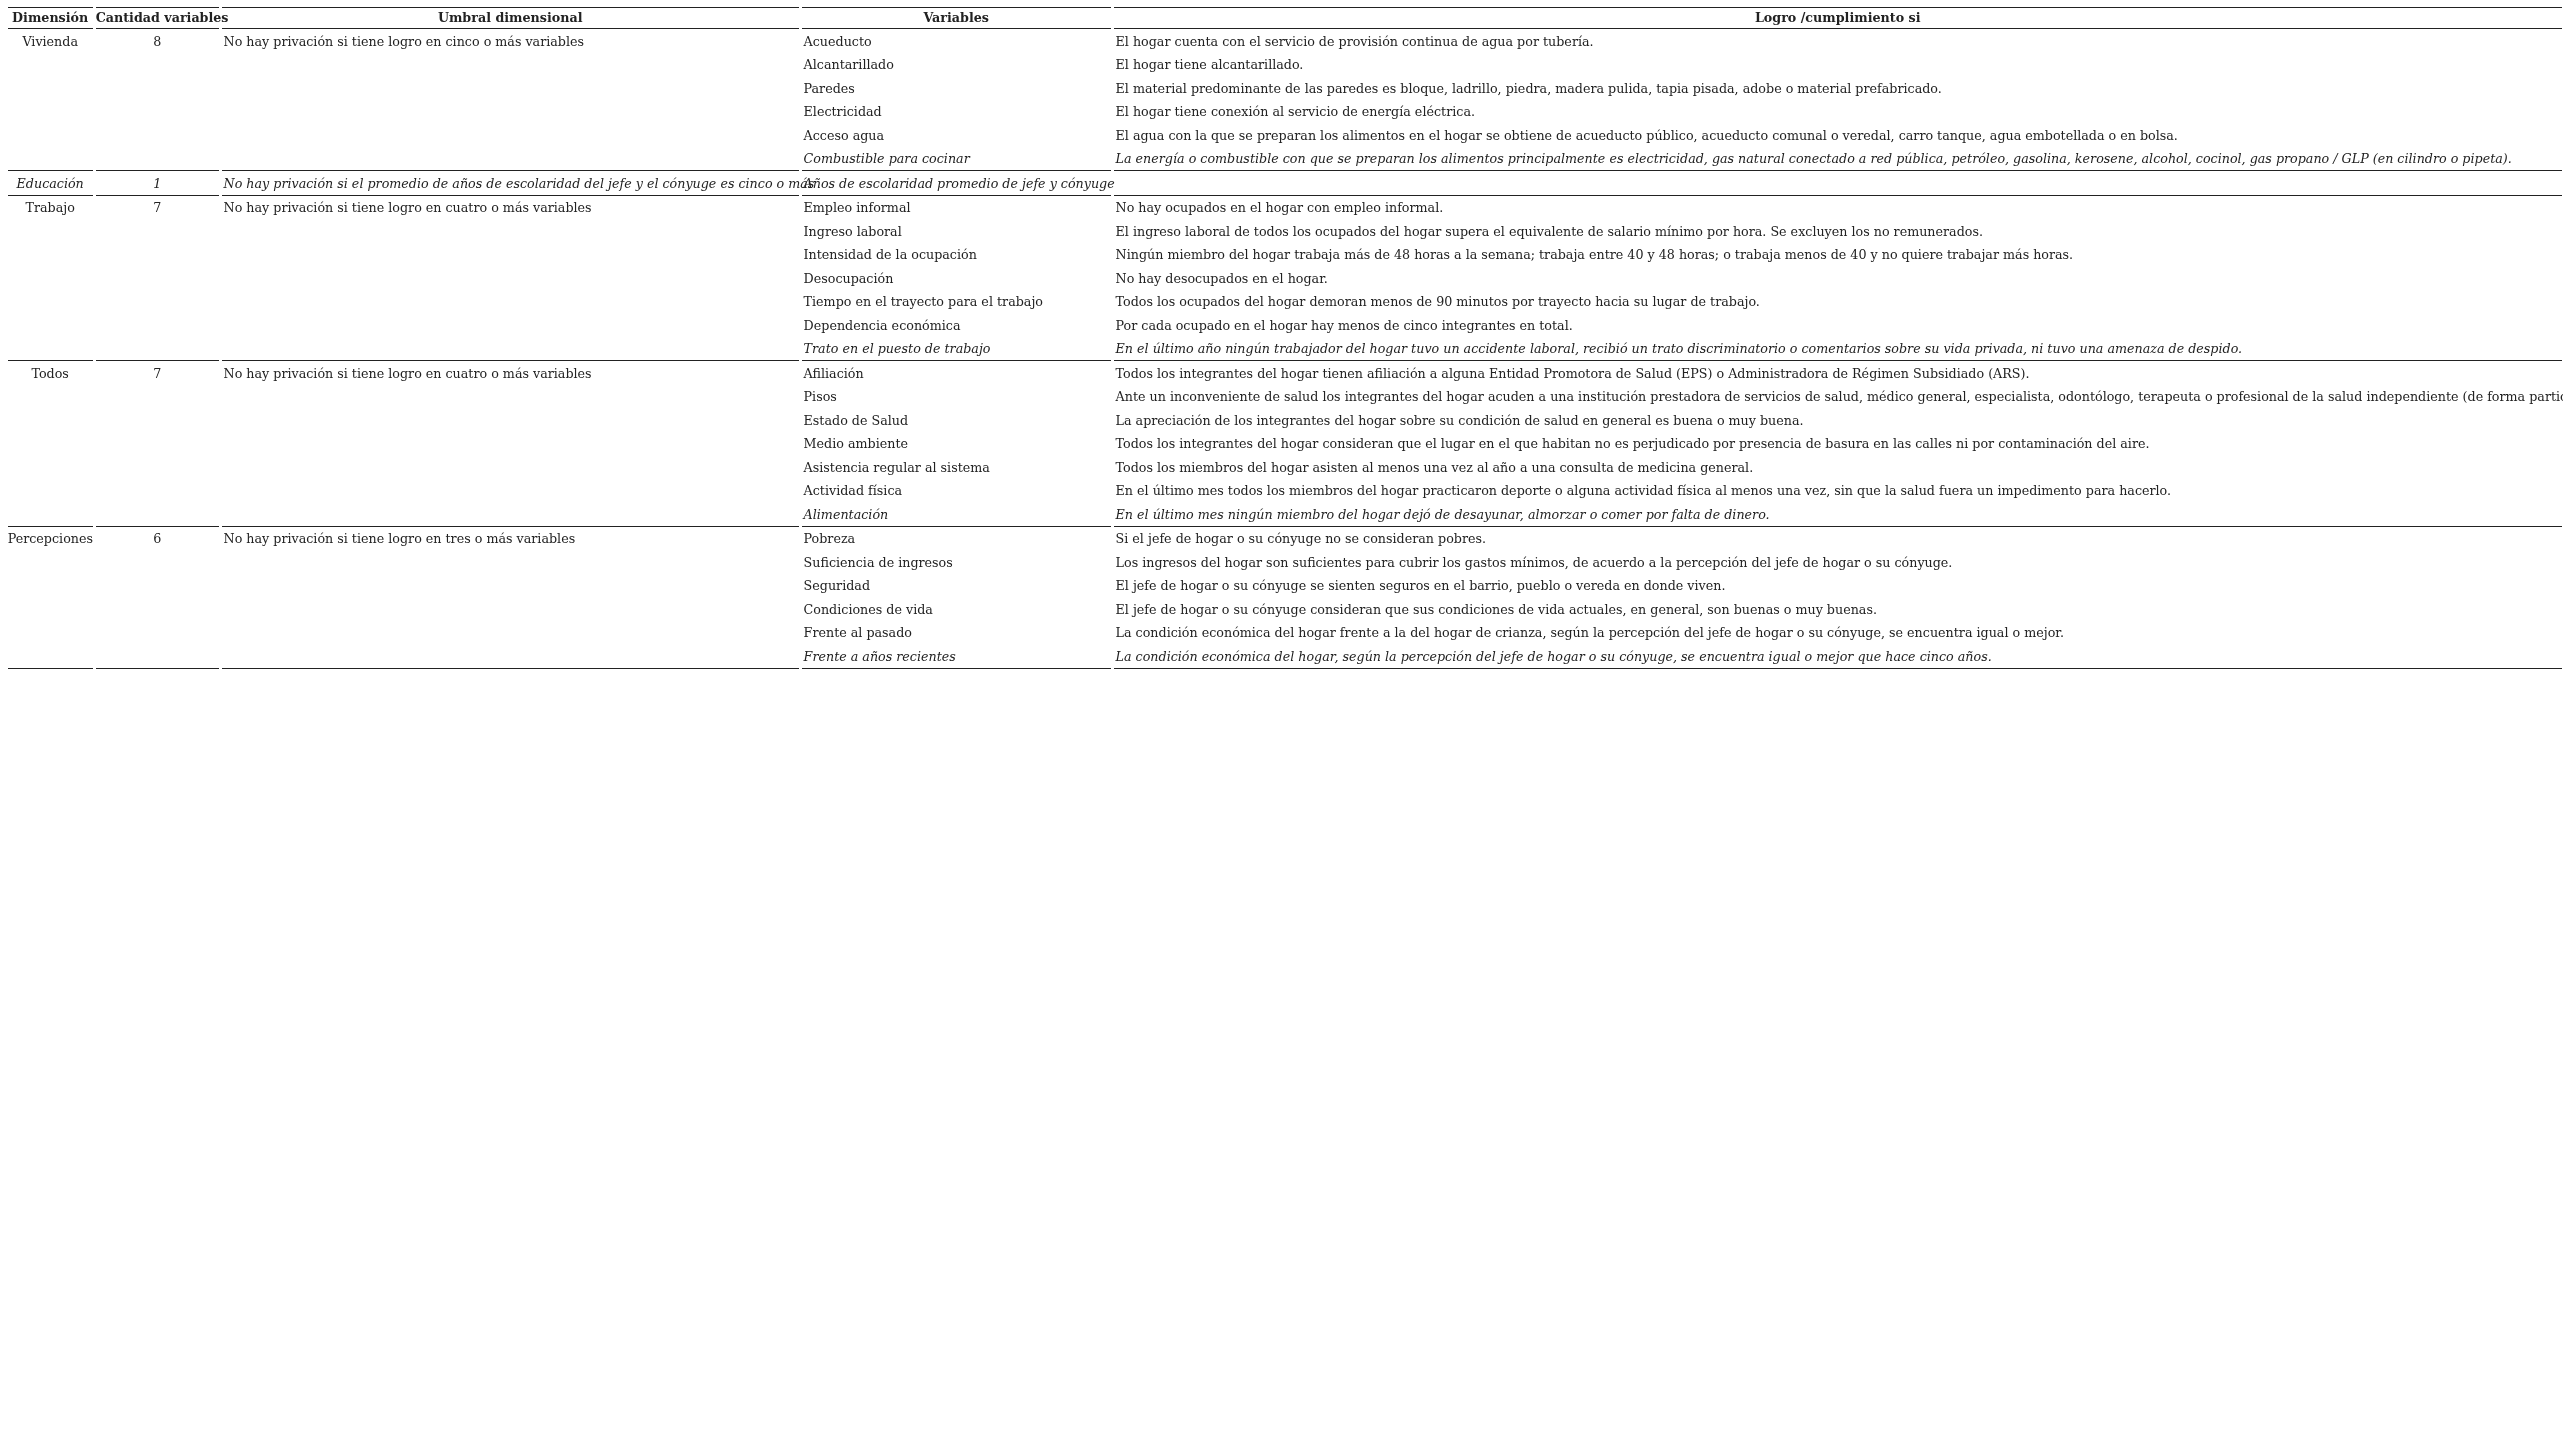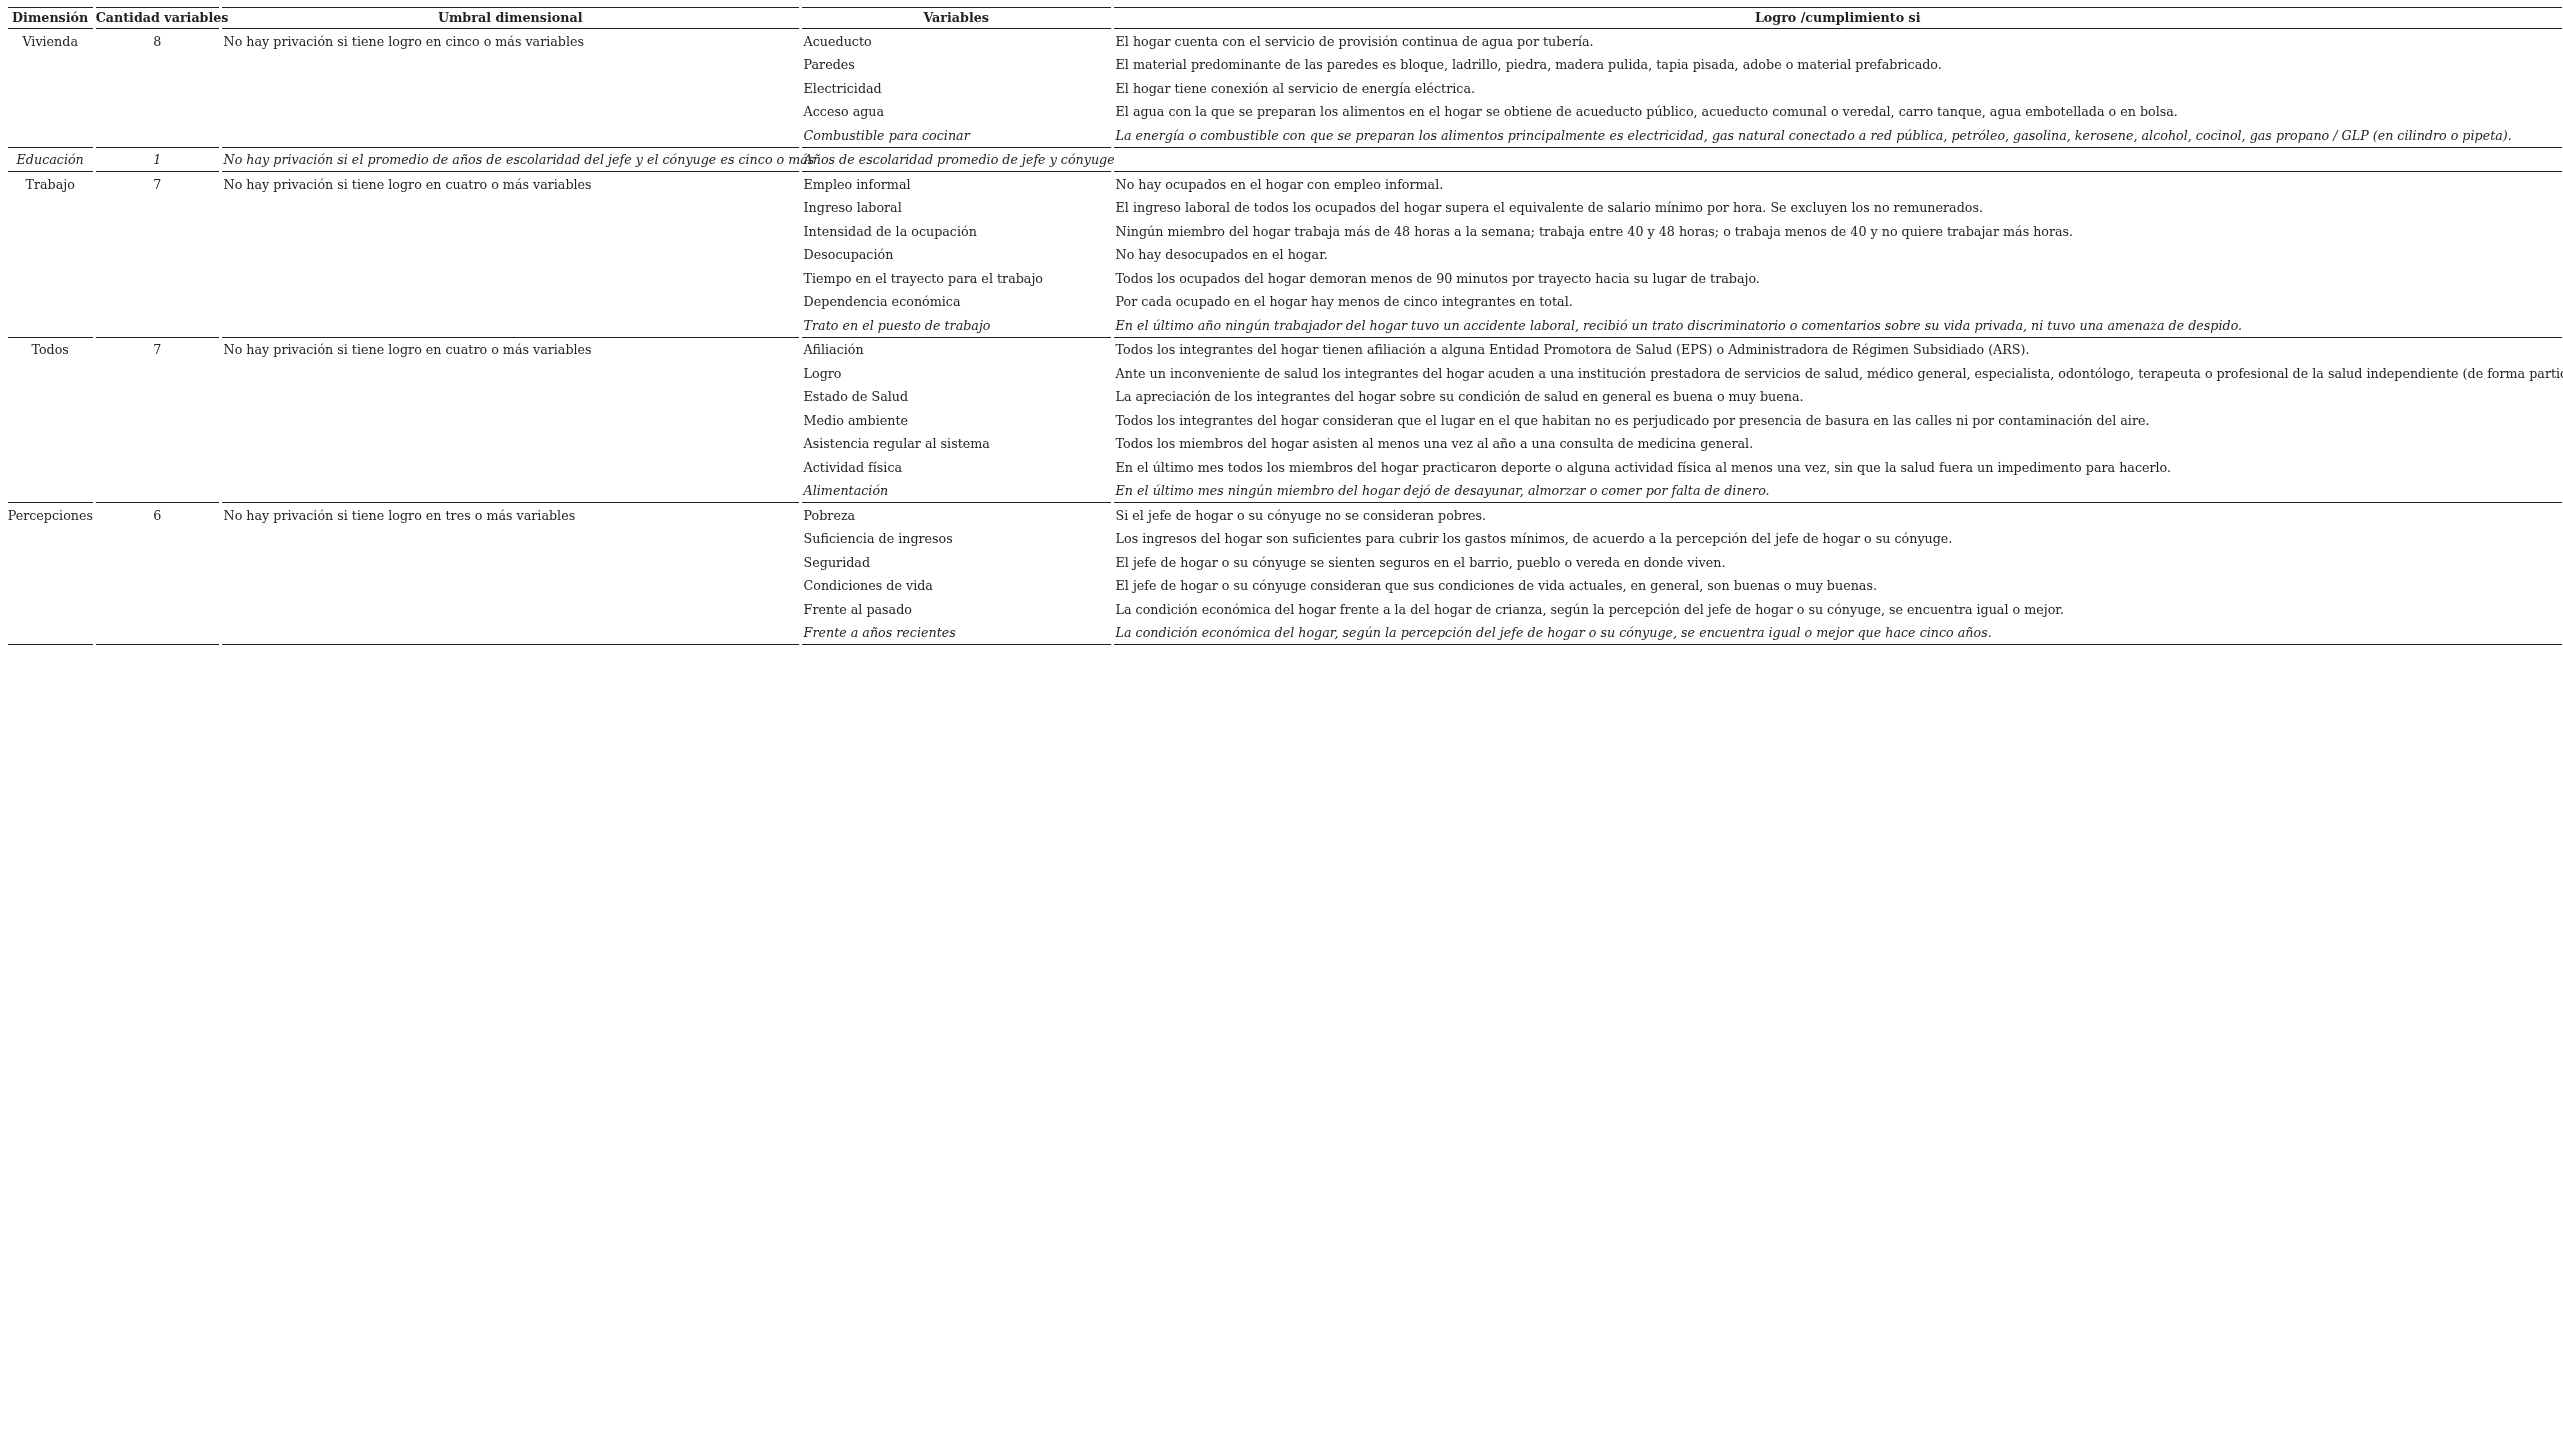--- a/index.html
+++ b/index.html
@@ -38,20 +38,27 @@
         <td class="center">Vivienda</td>
         <td class="center">8</td>
         <td class="left">No hay privación si tiene logro en cinco o más variables</td>
         <td class="left">Acueducto</td>
         <td class="left">El hogar cuenta con el servicio de provisión continua de agua por tubería.</td>
       </tr>
       <tr>
         <td class="center"></td>
         <td class="center"></td>
         <td class="left"></td>
+        <td class="left">Alcantarillado</td>
+        <td class="left">El hogar tiene alcantarillado.</td>
+      </tr>
+      <tr>
+        <td class="center"></td>
+        <td class="center"></td>
+        <td class="left"></td>
         <td class="left">Paredes</td>
         <td class="left">El material predominante de las paredes es bloque, ladrillo, piedra, madera pulida, tapia pisada, adobe o material prefabricado.</td>
       </tr>
       <tr>
         <td class="center"></td>
         <td class="center"></td>
         <td class="left"></td>
         <td class="left">Electricidad</td>
         <td class="left">El hogar tiene conexión al servicio de energía eléctrica.</td>
       </tr>
@@ -129,21 +136,21 @@
         <td class="center">Todos</td>
         <td class="center">7</td>
         <td class="left">No hay privación si tiene logro en cuatro o más variables</td>
         <td class="left">Afiliación</td>
         <td class="left">Todos los integrantes del hogar tienen afiliación a alguna Entidad Promotora de Salud (EPS) o Administradora de Régimen Subsidiado (ARS).</td>
       </tr>
       <tr>
         <td class="center"></td>
         <td class="center"></td>
         <td class="left"></td>
-        <td class="left">Logro</td>
+        <td class="left">Pisos</td>
         <td class="left">Ante un inconveniente de salud los integrantes del hogar acuden a una institución prestadora de servicios de salud, médico general, especialista, odontólogo, terapeuta o profesional de la salud independiente (de forma particular).</td>
       </tr>
       <tr>
         <td class="center"></td>
         <td class="center"></td>
         <td class="left"></td>
         <td class="left">Estado de Salud</td>
         <td class="left">La apreciación de los integrantes del hogar sobre su condición de salud en general es buena o muy buena.</td>
       </tr>
       <tr>

